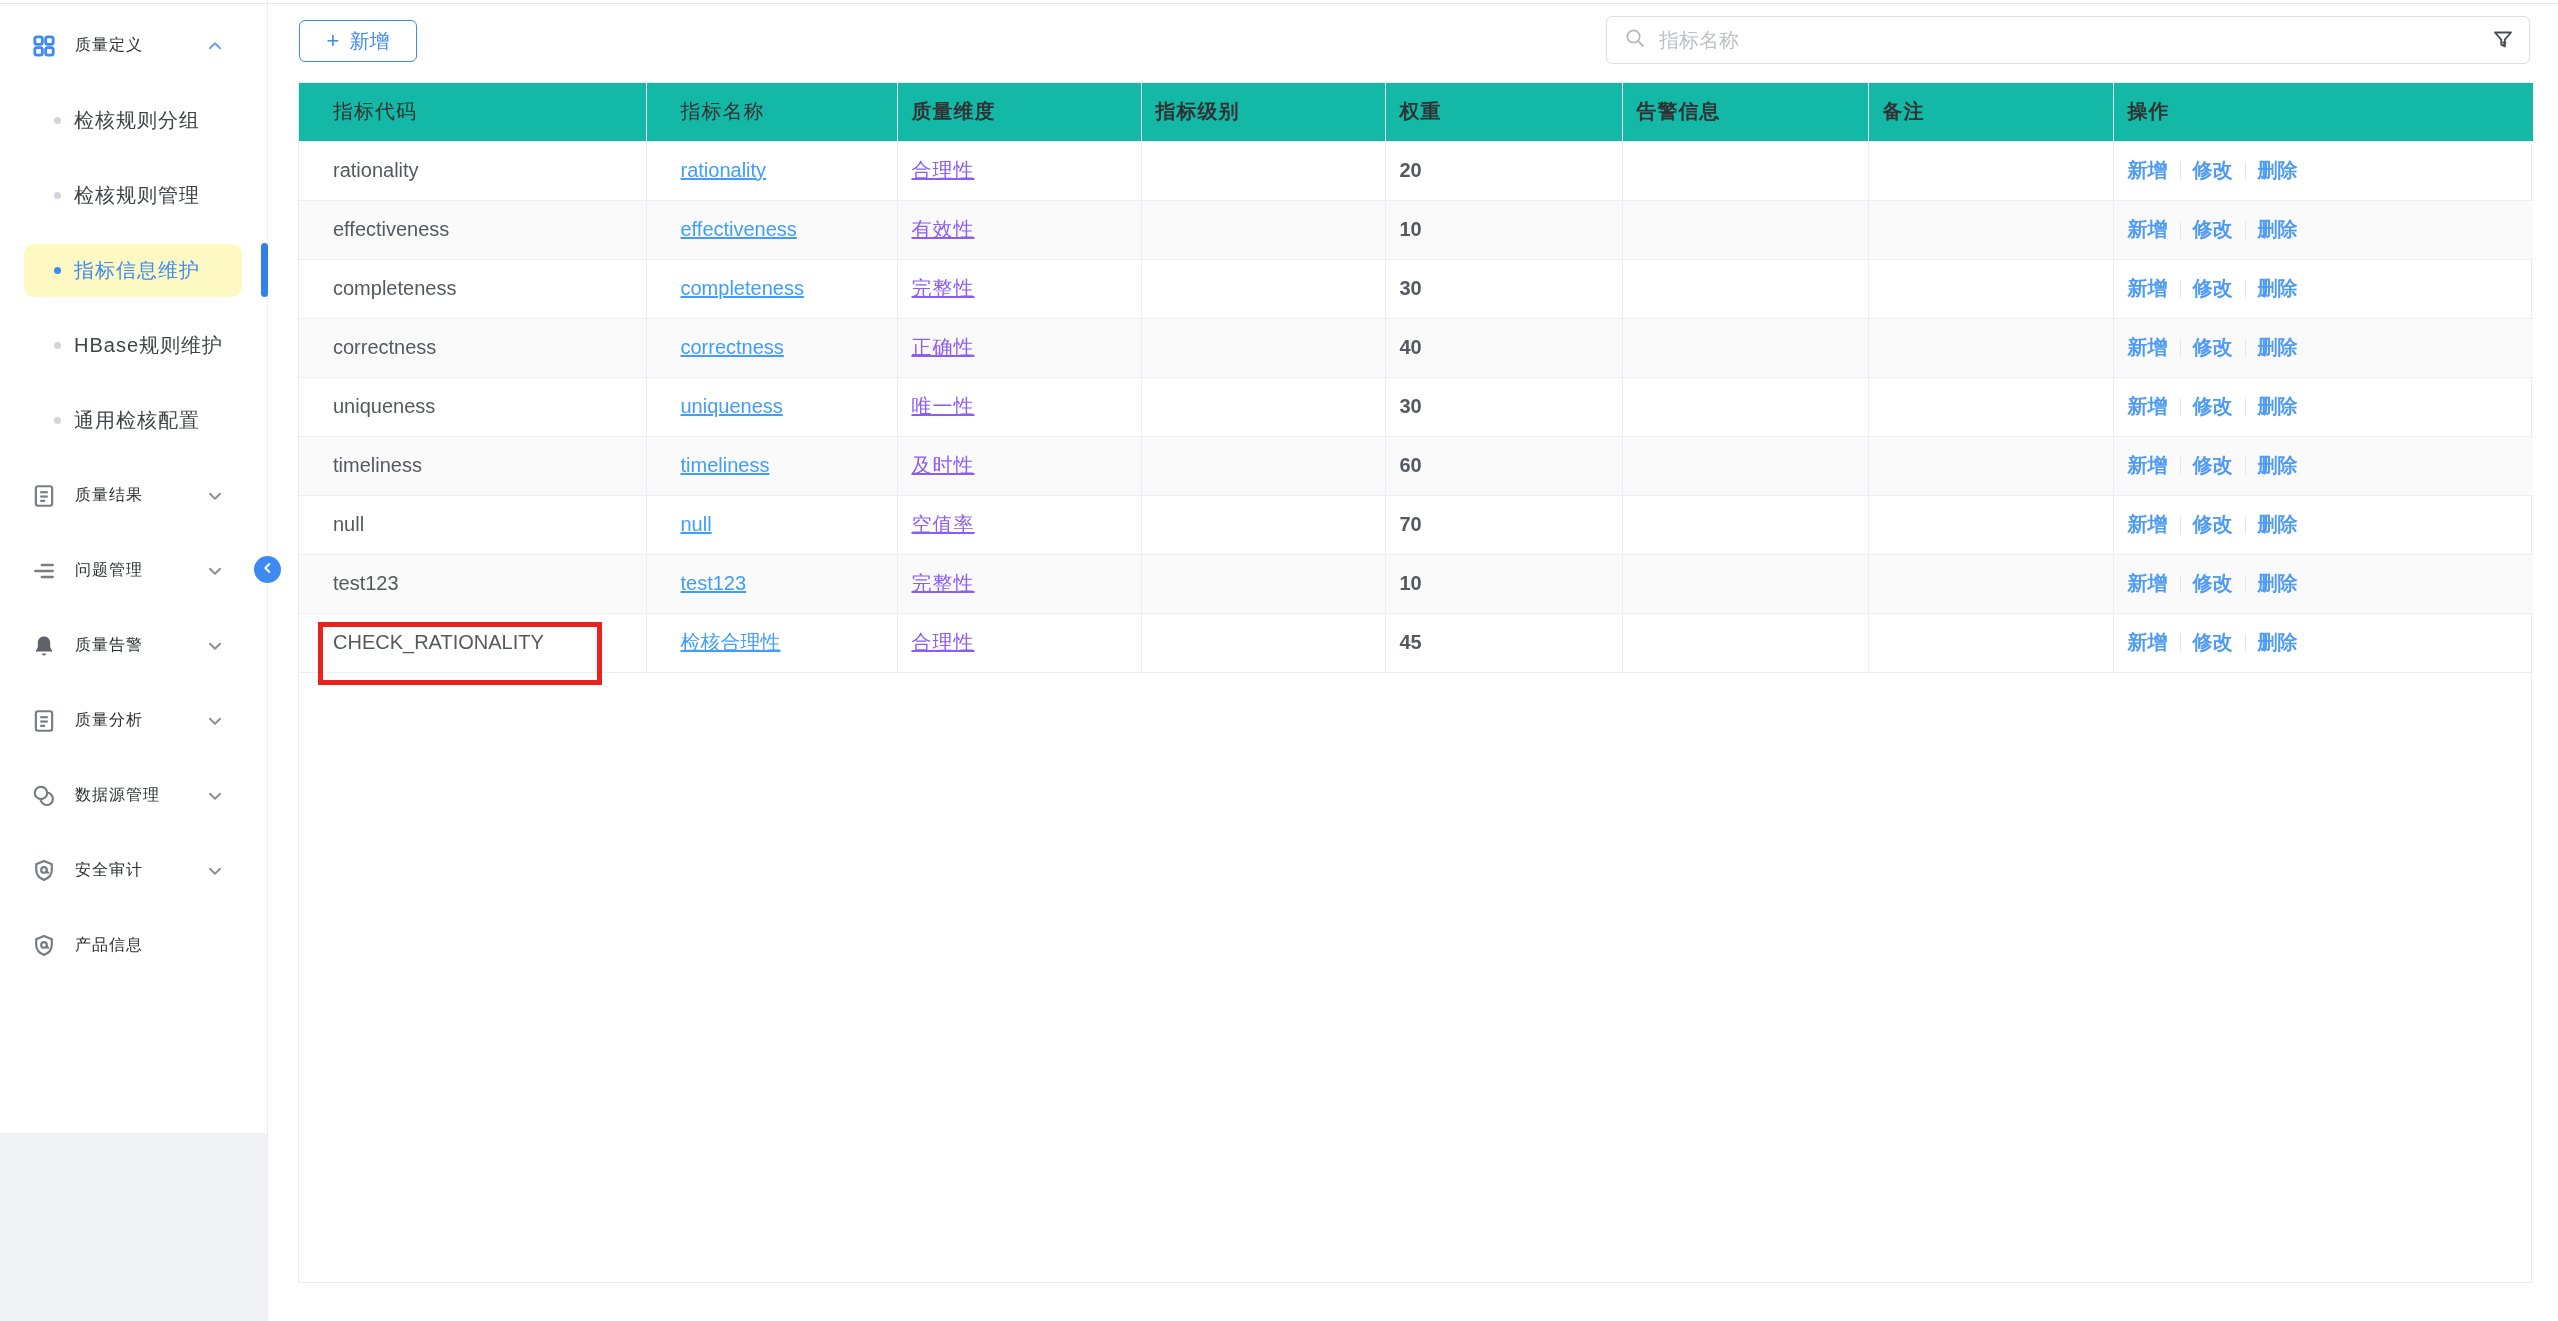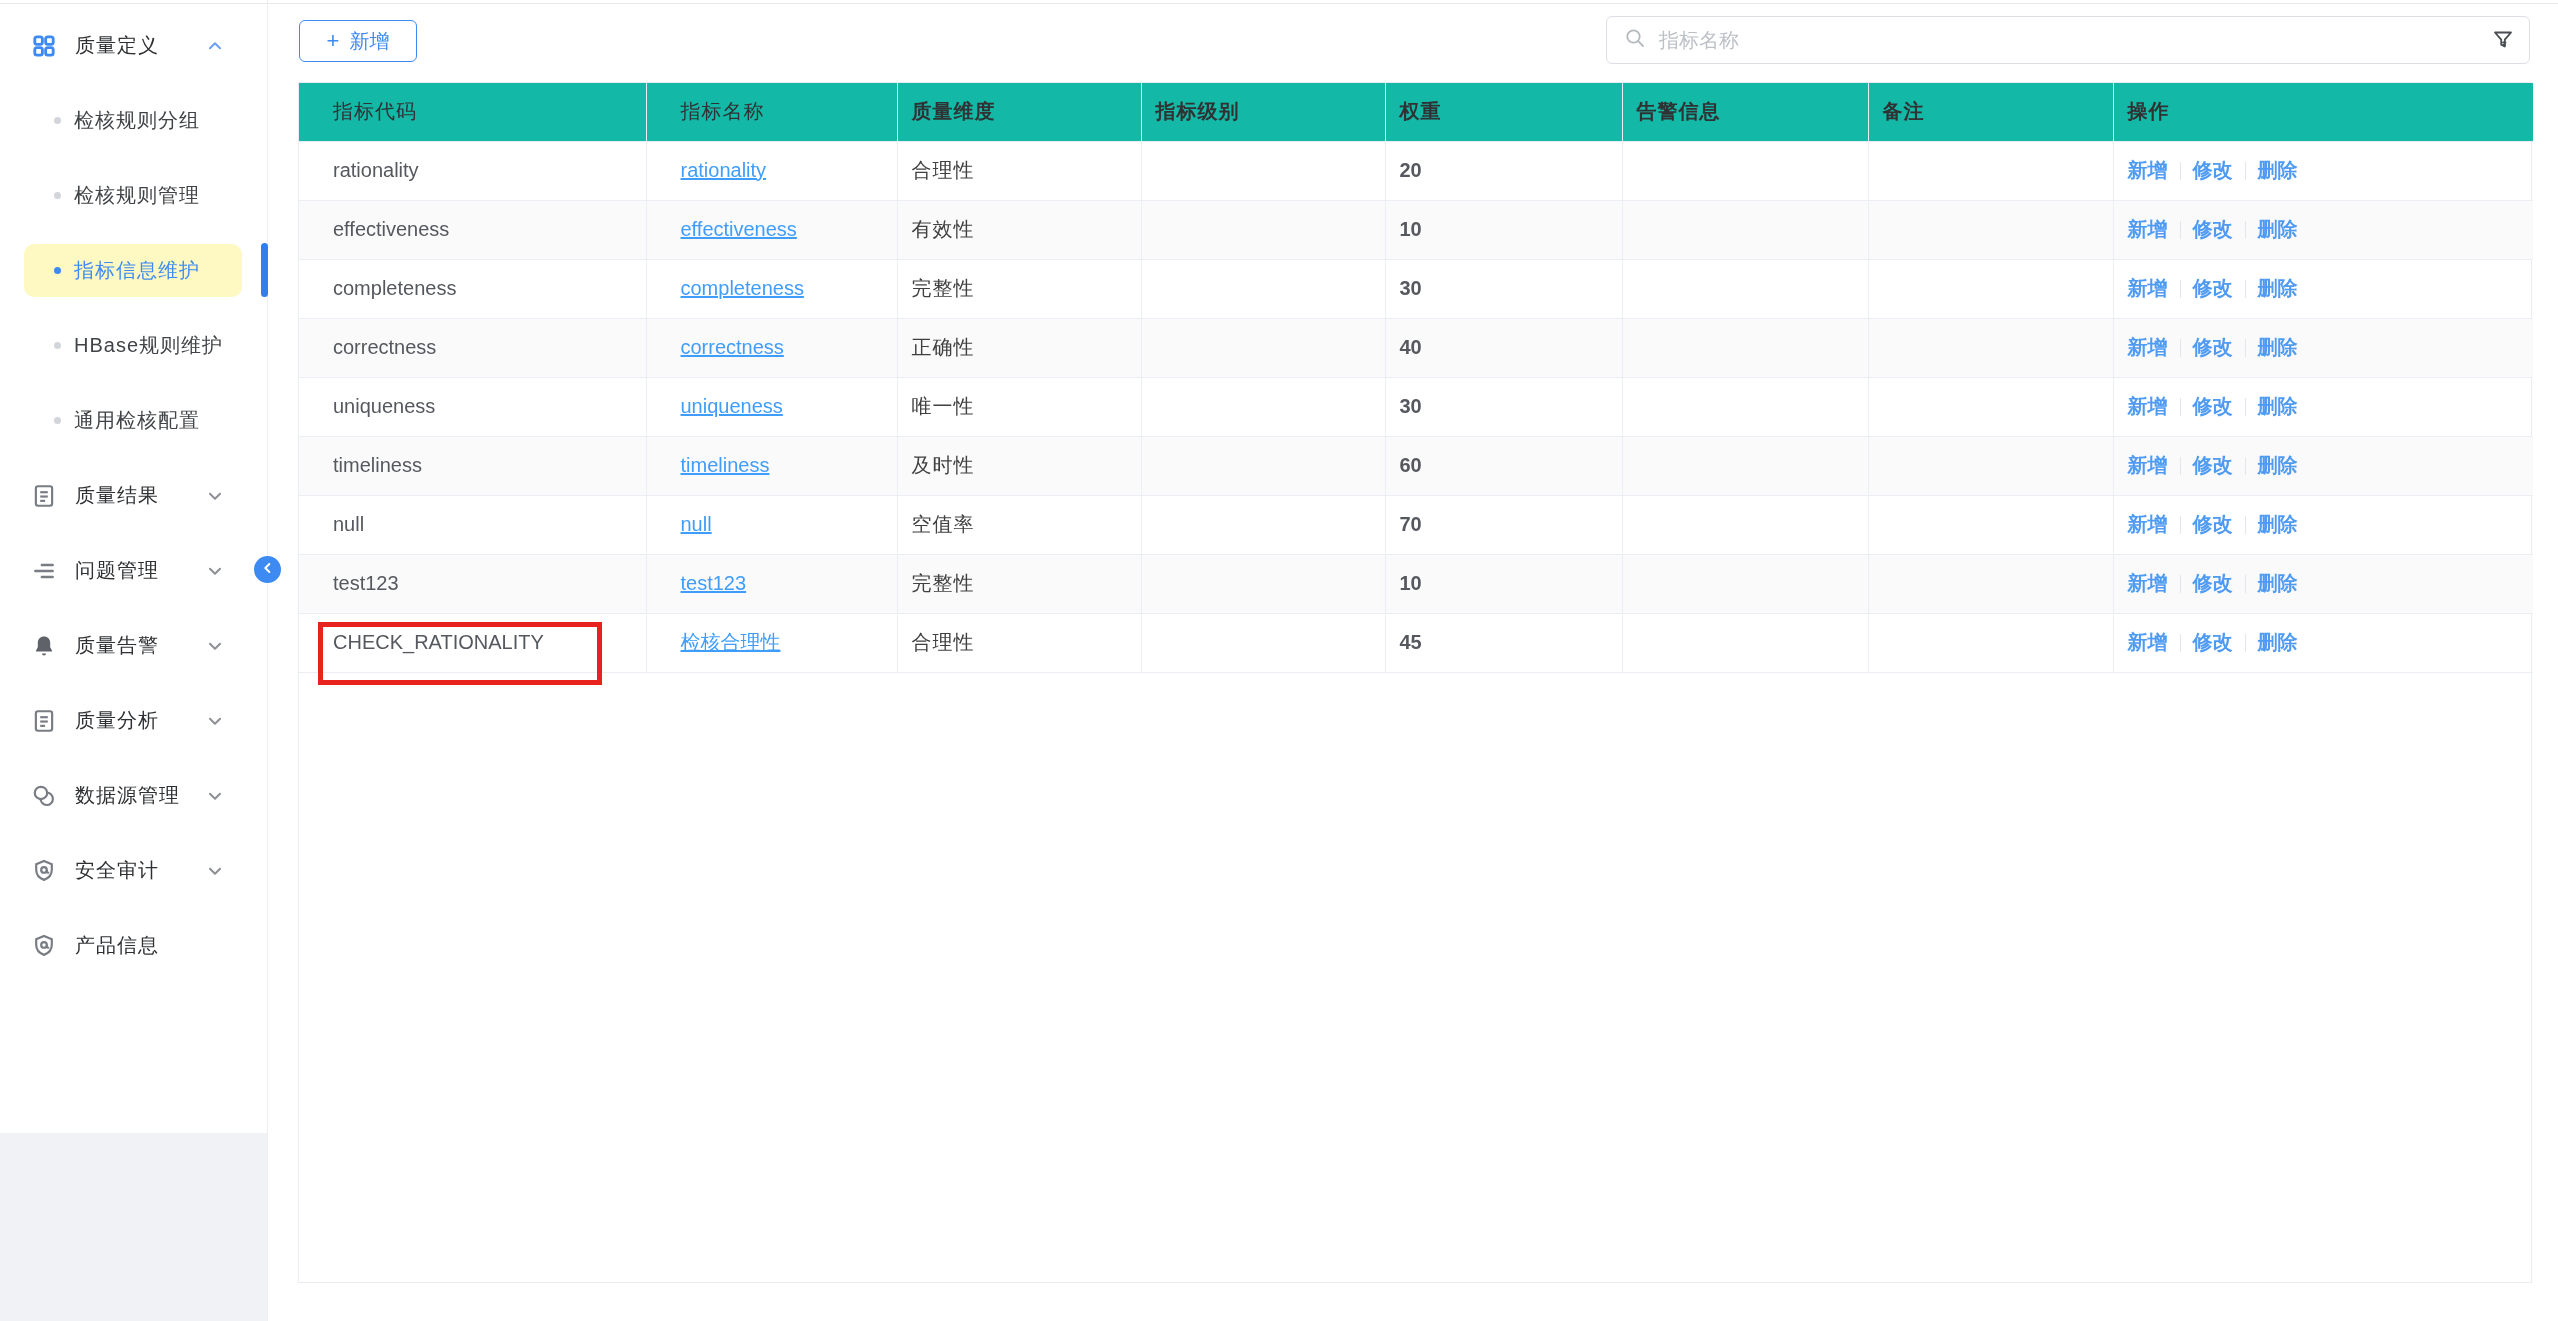--- a/index.html
+++ b/index.html
@@ -12,21 +12,21 @@
   .topline { position:absolute; top:3px; left:0; width:2558px; height:1px; background:#e8e8e8; z-index:4; }
 
   
   .sidebar { position:absolute; left:0; top:0; width:268px; height:1321px;
              background:#f0f2f5; border-right:1px solid #eceef1; z-index:2; }
   .menu-panel { background:#fff; height:1133px; padding-top:8px; }
   .s-item { position:relative; height:75px; display:flex; align-items:center; cursor:pointer; }
   .s-item.parent { padding-left:31px; }
   .s-icon { width:26px; height:26px; flex:0 0 26px; display:flex; align-items:center; justify-content:center; }
   .s-icon svg { display:block; }
-  .parent .s-label { margin-left:18px; font-size:20px; color:#2e3033; letter-spacing:1px; }
+  .parent .s-label { margin-left:18px; font-size:16px; color:#2e3033; letter-spacing:1px; }
   .s-chev { position:absolute; left:202px; top:50%; transform:translateY(-50%); width:26px; height:26px;
             display:flex; align-items:center; justify-content:center; }
   .s-item.child { padding:0 25px 0 24px; }
   .pill { flex:1; height:53px; border-radius:10px; display:flex; align-items:center; padding-left:30px; position:relative; z-index:1; }
   .child.active .pill { background:#fef9c3; }
   .s-dot { width:7px; height:7px; border-radius:50%; background:#d2d5da; flex:0 0 7px; }
   .child.active .s-dot { background:#3d8af2; }
   .child .s-label { margin-left:13px; font-size:20px; color:#404347; letter-spacing:1px; }
   .child.active .s-label { color:#3d8af2; }
   .child.active::after { content:""; position:absolute; right:-1px; top:10px; width:7px; height:54px;
@@ -56,21 +56,21 @@
   table { width:100%; border-collapse:collapse; table-layout:fixed; font-size:20px; }
   thead th { height:58px; background:#14b8a6; text-align:left; font-weight:500; color:#303133;
              border-bottom:1px solid #e9ecf0; border-right:1px solid #e9ecf0; letter-spacing:1px; }
   thead th:last-child { border-right:none; }
   tbody td { height:59px; color:#55585e; border-bottom:1px solid #ebeef2; border-right:1px solid #ebeef2;
              white-space:nowrap; overflow:hidden; }
   tbody td:last-child { border-right:none; }
   tbody tr:nth-child(even) { background:#fafafa; }
   .c1, .c2 { padding-left:34px; }
   .c3, .c4, .c5, .c6, .c7, .c8 { padding-left:14px;font-weight:bold; }
-  td.c3 { color:#404040; font-weight:500; letter-spacing:1px; }
+  td.c3 { color:#8b5cf6; font-weight:500; letter-spacing:1px;text-decoration:underline; }
   .link { color:#3f9dfd; text-decoration:underline; cursor:pointer; }
   .act { color:#4f9bf3; text-decoration:none; cursor:pointer; }
   .sep { display:inline-block; width:1px; height:18px; background:#e3e6ea; margin:0 12px; vertical-align:-3px; }
 
   .red-box { position:absolute; left:50px; top:622px; width:284px; height:63px;
              border:5px solid #e8231d; z-index:3; pointer-events:none; }
 </style>
 </head>
 <body>
 

